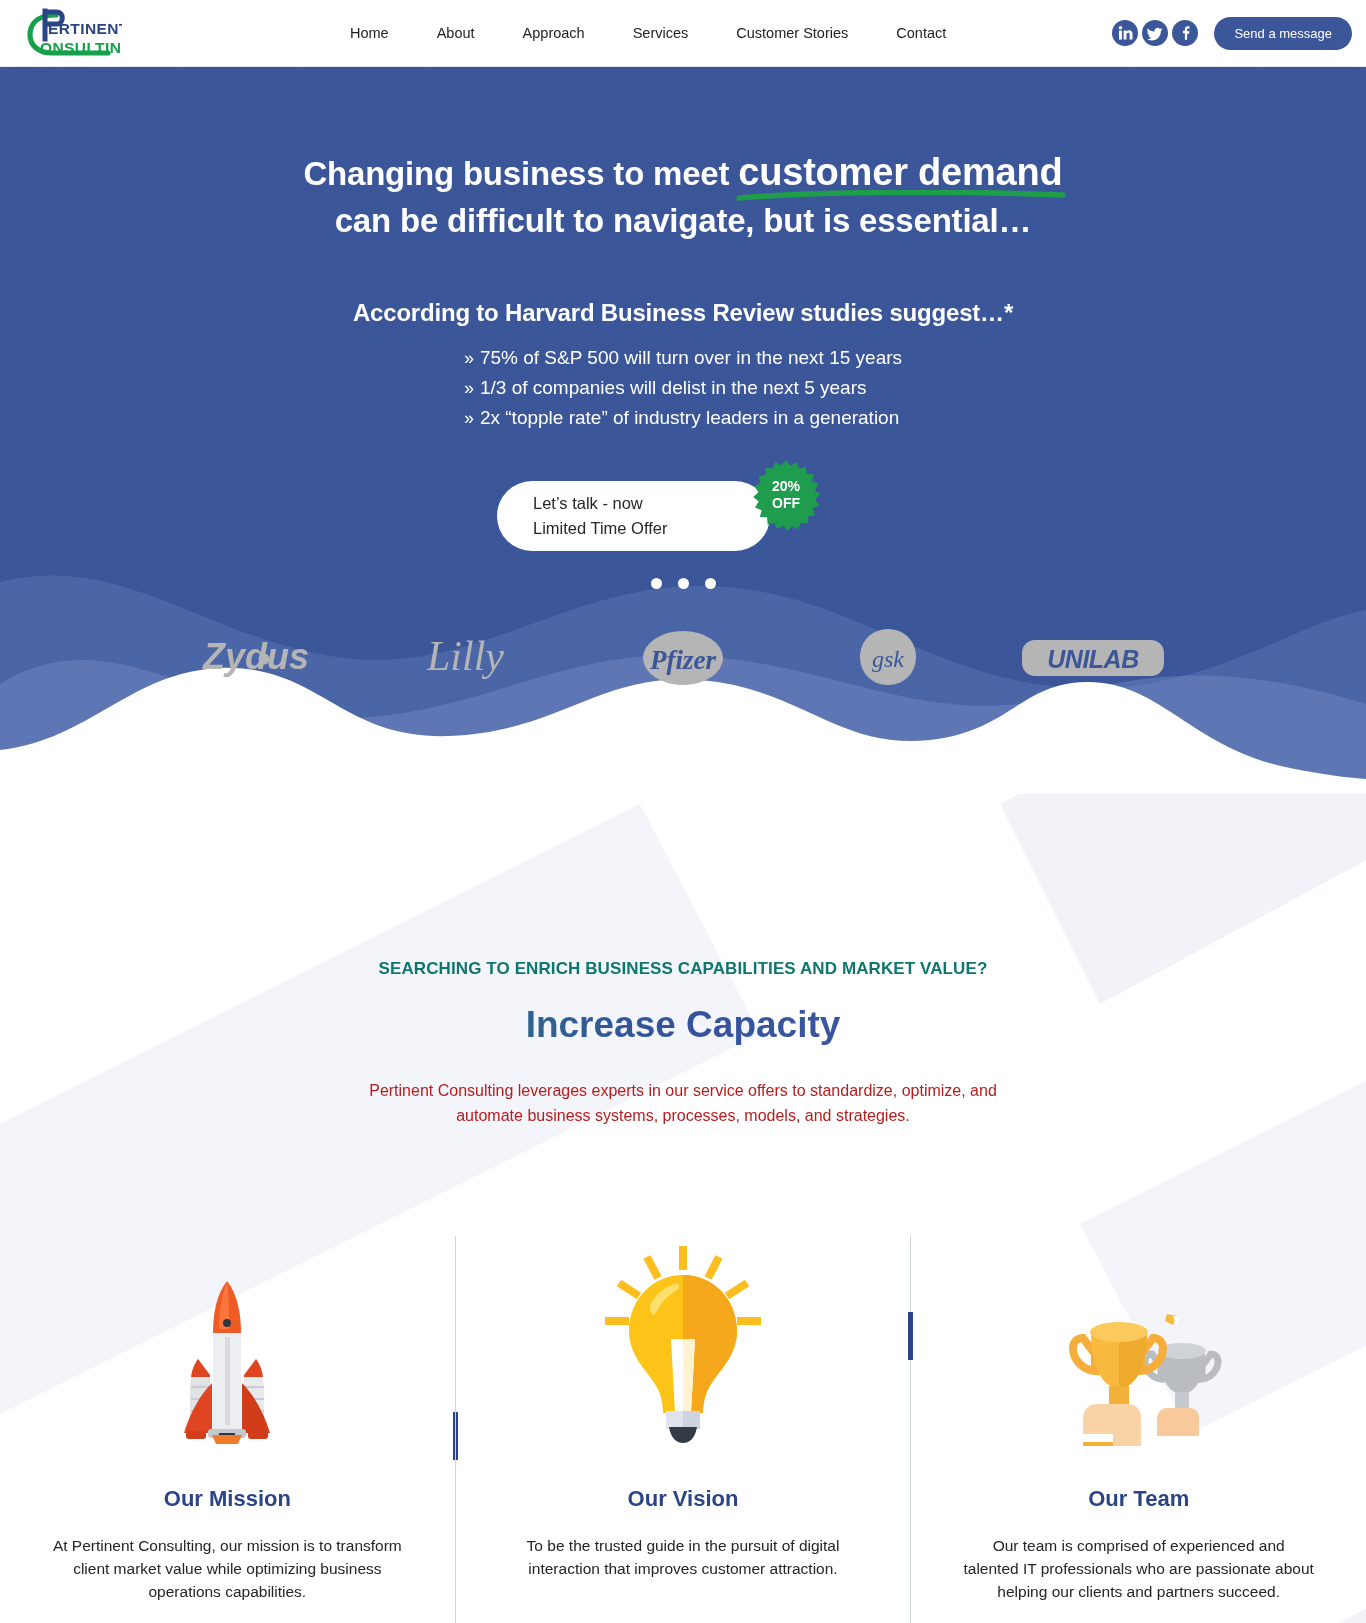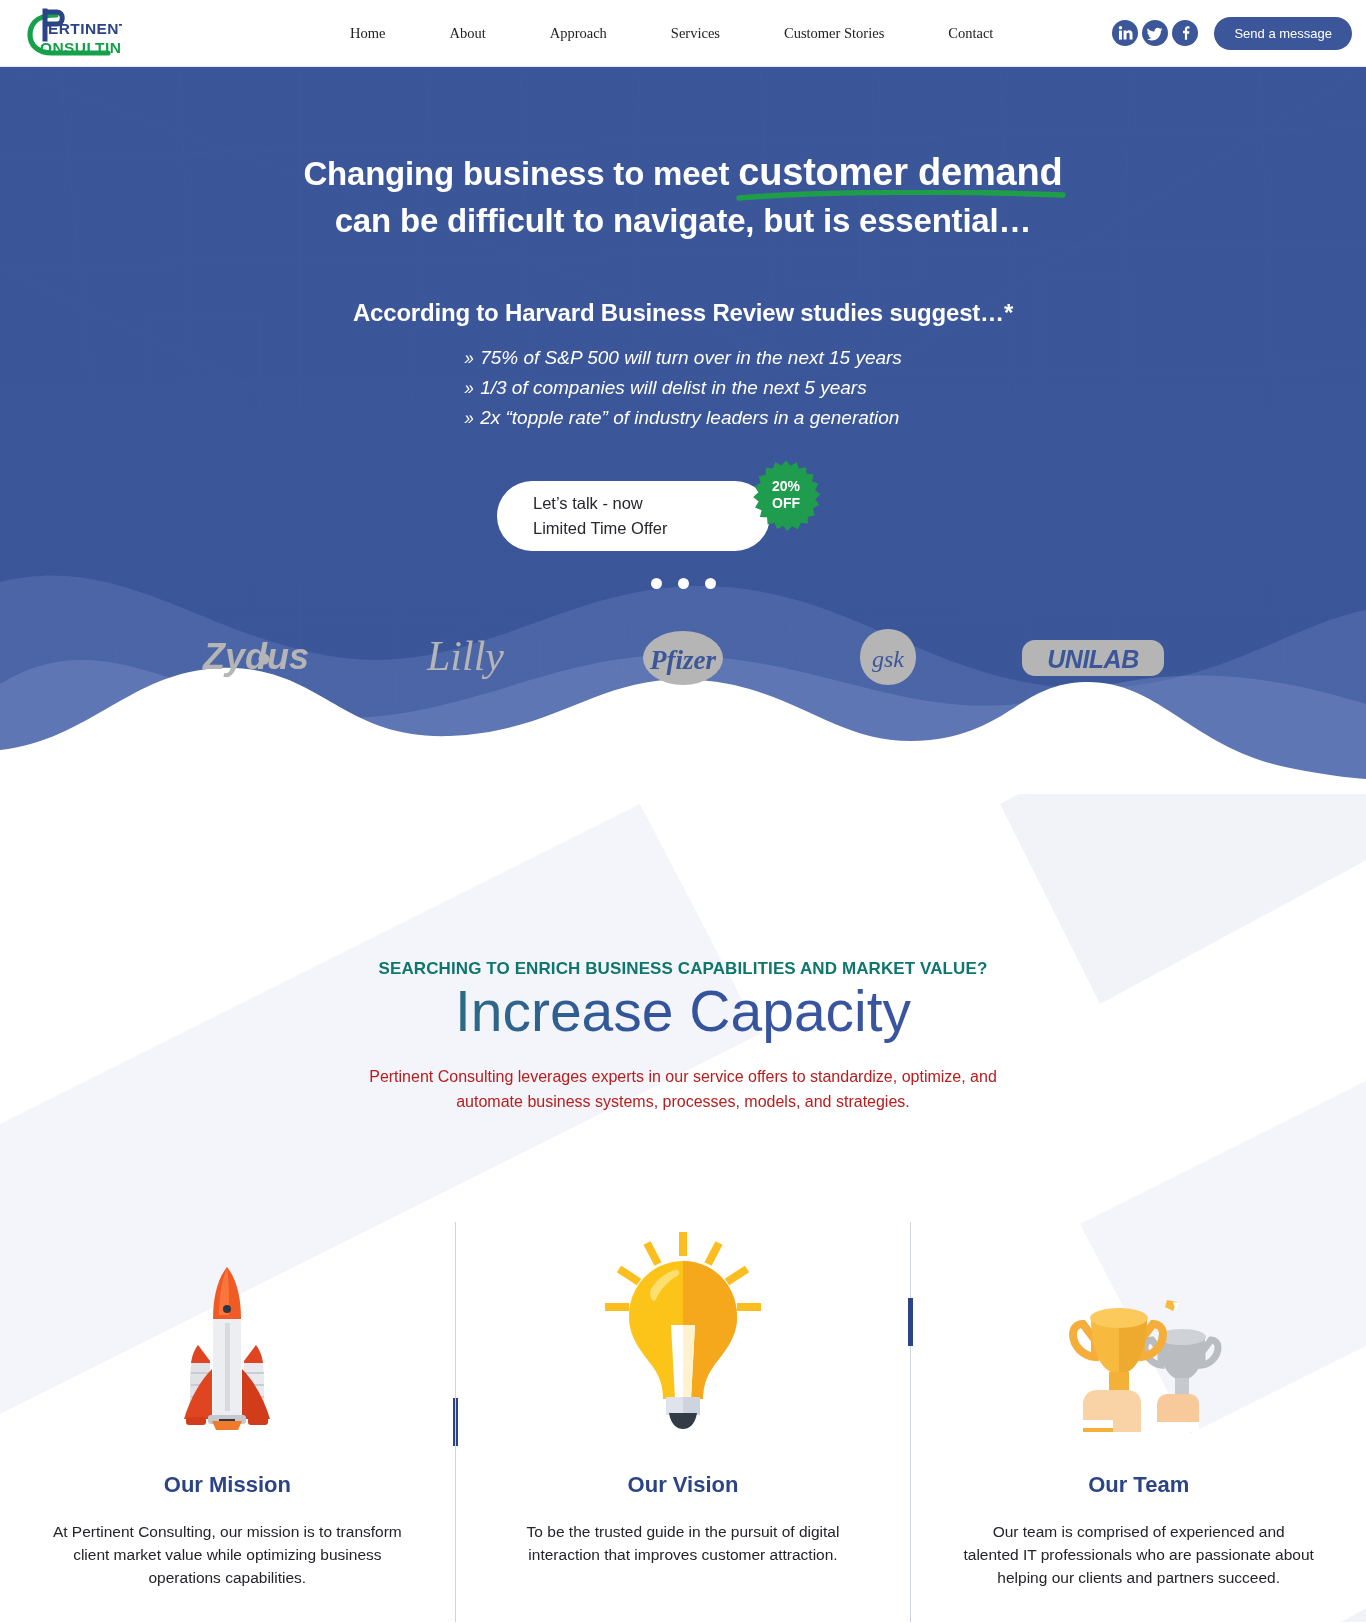--- a/index.html
+++ b/index.html
@@ -13,21 +13,21 @@
 
   
   .header {
     position:relative; z-index:40;
     height:67px; width:1366px;
     background:#ffffff;
     display:flex; align-items:center;
     border-bottom:1px solid #e8e8ee;
   }
   .logo { margin-left:12px; width:110px; height:56px; flex:0 0 auto; }
-  .nav { display:flex; align-items:flex-start; gap:16px; margin-left:228px;font-family:Liberation Serif, serif; }
+  .nav { display:flex; align-items:flex-start; gap:0; margin-left:228px; }
   .nav a {
     font-size:14.5px; color:#222; text-decoration:none;
     padding:0 0; white-space:nowrap;
   }
   .nav-item { margin-right:48px; }
   .nav-item:last-child { margin-right:0; }
   .hdr-right {
     margin-left:auto; margin-right:14px;
     display:flex; align-items:center; gap:4px;
   }
@@ -60,21 +60,21 @@
   }
   .h1 .big { font-size:38px; position:relative; display:inline-block;text-align:center; }
   .h1 .big .ul {
     position:absolute; left:-2px; right:-4px; bottom:-6px; height:12px;
   }
   .hb-lead {
     color:#fff; font-size:24px; font-weight:bold;
     margin-top:55px; letter-spacing:-.2px;
   }
   .bullets {
-    margin-top:16px; display:inline-block; text-align:left;font-style:italic;
+    margin-top:16px; display:inline-block; text-align:left;
   }
   .bullets li {
     list-style:none; color:#fff; font-size:19px;
     line-height:30px; white-space:nowrap;
   }
   .bullets .chev { letter-spacing:-2px; margin-right:8px; font-size:18px; }
 
   .cta-wrap {
     position:relative; margin-top:48px; height:80px;
   }
@@ -110,21 +110,21 @@
 
   
   .mid { position:relative; width:1366px; padding-top:165px; overflow:hidden; }
   .diag { position:absolute; inset:0; z-index:0; pointer-events:none; }
   .mid-inner { position:relative; z-index:2; text-align:center; }
   .kicker {
     font-size:17px; font-weight:bold; color:#0f766e;
     letter-spacing:.1px;
   }
   .bigtitle {
-    font-size:57px; font-weight:normal; 
+    font-size:37px; font-weight:bold; margin-top:14px;
     line-height:64px;
     background:linear-gradient(90deg,#12a050 0%,#1f8f61 16%,#2c6c86 33%,#33539c 48%,#3a55a0 62%,#3b55a0 100%);
     -webkit-background-clip:text; background-clip:text;
     -webkit-text-fill-color:transparent; color:transparent;
   }
   .lede {
     margin:22px auto 0; width:660px;
     font-size:16px; line-height:24.5px; color:#b91c1c;
   }
 

